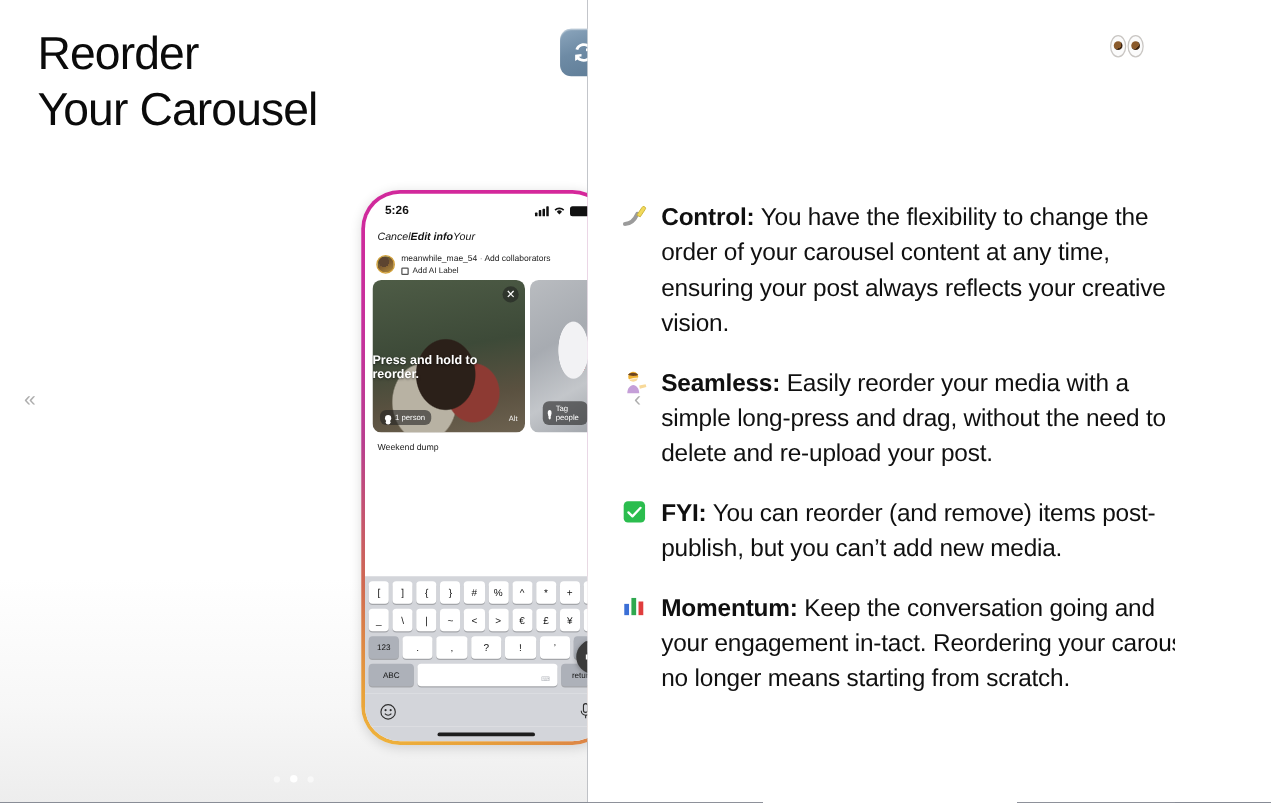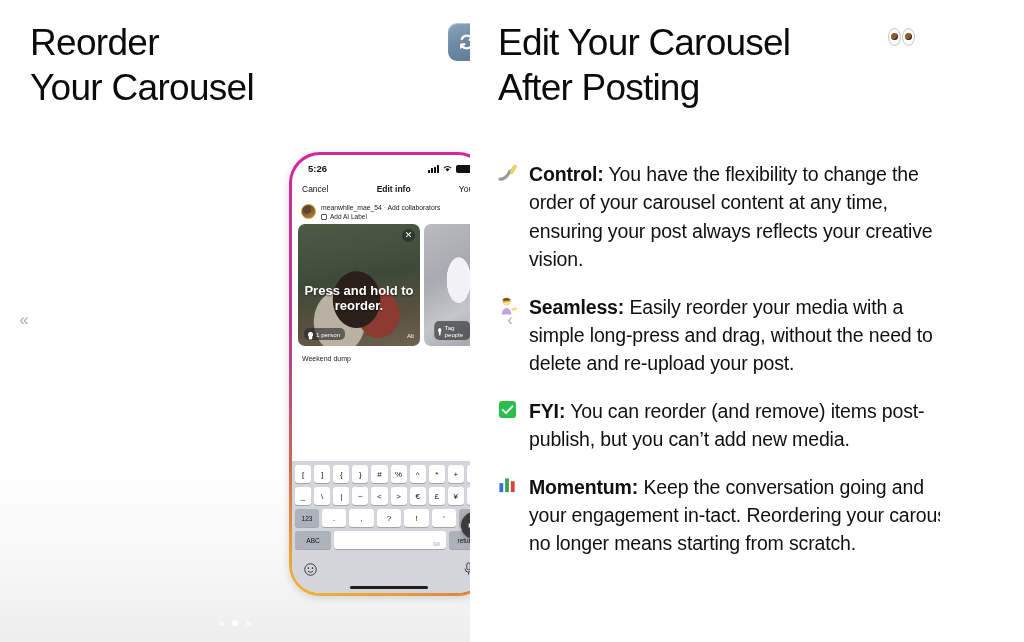--- a/index.html
+++ b/index.html
@@ -100,23 +100,23 @@
   }
   .status-right { display: flex; align-items: center; gap: 3px; }
   .bars { display: flex; align-items: flex-end; gap: 1px; height: 8px; }
   .bars i { display: block; width: 2px; background: #111; border-radius: .5px; }
   .bars i:nth-child(1){height:3px}.bars i:nth-child(2){height:4.5px}
   .bars i:nth-child(3){height:6px}.bars i:nth-child(4){height:8px}
   .batt { width: 16px; height: 8px; border-radius: 2px; background: #111; }
 
   .nav-bar {
     flex: 0 0 20px;
-    display: flex; align-items: center; justify-content: space-between;
+    display: flex; align-items: center; justify-content: flex-start;
     padding: 0 10px;
-    font-size: 8.5px; color: #131313;
+    font-size: 8.5px; color: #131313; font-style: italic;
   }
   .nav-bar .nav-title { font-weight: bold; font-size: 8.5px; }
 
   .meta-row {
     flex: 0 0 auto;
     padding: 5px 9px 4px 9px;
     display: flex; align-items: flex-start; gap: 5px;
   }
   .avatar {
     width: 15px; height: 15px; border-radius: 50%;
@@ -157,23 +157,22 @@
       linear-gradient(150deg,#b9bcc0 0%,#a7abb1 40%,#c3c6ca 70%,#9ea2a8 100%);
   }
   .close-chip {
     position: absolute; right: 5px; top: 5px;
     width: 13px; height: 13px; border-radius: 50%;
     background: rgba(30,30,30,.55);
     color: #fff; font-size: 9px; line-height: 13px; text-align: center;
   }
   .reorder-hint {
     position: absolute; left: 0; right: 0; top: 48%;
-    text-align: center;
     color: #fff;
-    font-size: 13px;
+    font-size: 10px;
     font-weight: bold;
     text-shadow: 0 1px 2px rgba(0,0,0,.6);
   }
   .tag-chip {
     position: absolute; left: 6px; bottom: 6px;
     background: rgba(35,35,35,.6);
     color: #fff; font-size: 6.2px;
     padding: 2.5px 5px 2.5px 4px;
     border-radius: 5px;
     display: flex; align-items: center; gap: 3px;
@@ -494,22 +493,20 @@
 
     <div class="dots">
       <i></i>
       <i class="active"></i>
       <i></i>
     </div>
   </div>
 
   <div class="panel-right">
 
-    <div class="title-right">Edit Your Carousel
-After Posting</div>
 
     <div class="title-icon-right">
       <div class="eyes">
         <span class="eye"></span>
           <span class="eye"></span>
       </div>
     </div>
 
     <div class="bullets">
 

